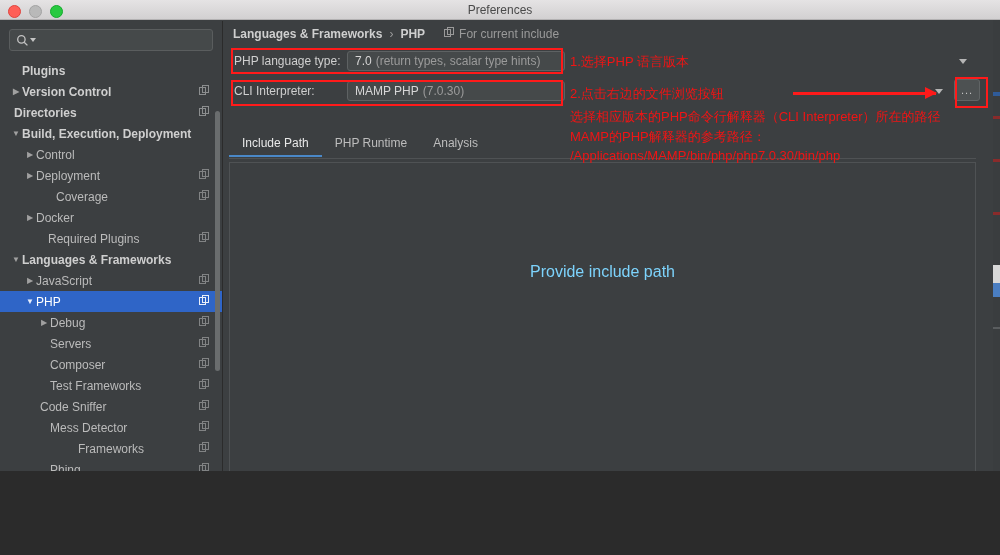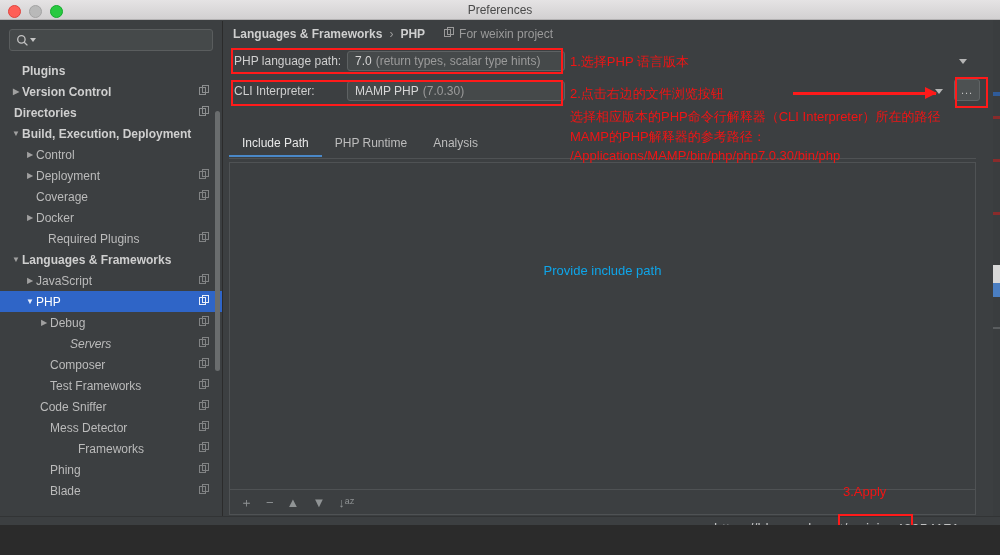--- a/index.html
+++ b/index.html
@@ -8,21 +8,21 @@
   }
   body {
     width: 1000px; height: 555px;
     overflow: hidden;
     font-family: "Liberation Sans", sans-serif;
     -webkit-font-smoothing: antialiased;
   }
   .window {
     position: absolute;
     left: 0; top: 0;
-    width: 1000px; height: 525px;
+    width: 1000px; height: 471px;
     background: #3c3f41;
     overflow: hidden;
   }
 
   
   .bleed {
     position: absolute;
     right: 0; top: 0;
     width: 7px; height: 555px;
     background: #313335;
@@ -184,21 +184,21 @@
   
   .panel {
     position: absolute; left: 5px; top: 141px;
     width: 747px; height: 328px;
     background: #3c3f41;
     border: 1px solid #4f5254;
     box-sizing: border-box;
   }
   .panel .empty {
     position: absolute; left: 0; right: 0; top: 100px;
-    text-align: center; font-size: 13px; color: #0ea5e9;
+    text-align: center; font-size: 16px; color: #7dd3fc;
   }
   .panel-toolbar {
     position: absolute; left: 5px; top: 469px;
     width: 747px; height: 25px;
     border: 1px solid #4f5254; border-top: none;
     box-sizing: border-box;
     display: flex; align-items: center; gap: 13px;
     padding-left: 10px;
     color: #9fa3a4;
   }
@@ -345,21 +345,21 @@
           <span class="label">Control</span>
         </div>
         <div class="tree-item" style="padding-left: 24px;">
           <span class="arrow">▶</span>
           <span class="label">Deployment</span>
           <span class="copy-icon"><svg width="11" height="11" viewBox="0 0 11 11">
               <rect x="0.5" y="2.5" width="6" height="7" fill="none" stroke="currentColor"></rect>
               <rect x="3.5" y="0.5" width="6" height="7" fill="none" stroke="currentColor"></rect>
             </svg></span>
         </div>
-        <div class="tree-item" style="padding-left: 24px;">
+        <div class="tree-item" style="padding-left: 24px; gap: 20px;">
           <span class="arrow">&nbsp;</span>
           <span class="label">Coverage</span>
           <span class="copy-icon"><svg width="11" height="11" viewBox="0 0 11 11">
               <rect x="0.5" y="2.5" width="6" height="7" fill="none" stroke="currentColor"></rect>
               <rect x="3.5" y="0.5" width="6" height="7" fill="none" stroke="currentColor"></rect>
             </svg></span>
         </div>
         <div class="tree-item" style="padding-left: 24px;">
           <span class="arrow">▶</span>
           <span class="label">Docker</span>
@@ -393,21 +393,21 @@
             </svg></span>
         </div>
         <div class="tree-item" style="padding-left: 38px;">
           <span class="arrow">▶</span>
           <span class="label">Debug</span>
           <span class="copy-icon"><svg width="11" height="11" viewBox="0 0 11 11">
               <rect x="0.5" y="2.5" width="6" height="7" fill="none" stroke="currentColor"></rect>
               <rect x="3.5" y="0.5" width="6" height="7" fill="none" stroke="currentColor"></rect>
             </svg></span>
         </div>
-        <div class="tree-item" style="padding-left: 58px; font-style: italic;">
+        <div class="tree-item" style="padding-left: 38px;">
           <span class="arrow">&nbsp;</span>
           <span class="label">Servers</span>
           <span class="copy-icon"><svg width="11" height="11" viewBox="0 0 11 11">
               <rect x="0.5" y="2.5" width="6" height="7" fill="none" stroke="currentColor"></rect>
               <rect x="3.5" y="0.5" width="6" height="7" fill="none" stroke="currentColor"></rect>
             </svg></span>
         </div>
         <div class="tree-item" style="padding-left: 38px;">
           <span class="arrow">&nbsp;</span>
           <span class="label">Composer</span>
@@ -474,26 +474,26 @@
       <span>Languages &amp; Frameworks</span>
       <span class="sep">›</span>
       <span>PHP</span>
       <span class="scope">
         <span>
           <svg width="11" height="11" viewBox="0 0 11 11">
             <rect x="0.5" y="2.5" width="6" height="7" fill="none" stroke="#9a9a9a"></rect>
             <rect x="3.5" y="0.5" width="6" height="7" fill="none" stroke="#9a9a9a"></rect>
           </svg>
         </span>
-        <span>For weixin project</span>
+        <span>For current include</span>
       </span>
     </div>
 
     <div class="row" style="top:28px;width:747px">
-      <div class="rlabel">PHP language path:</div>
+      <div class="rlabel">PHP language type:</div>
       <div class="combo" style="width:218px">
         <span>7.0</span>
         <span class="muted">(return types, scalar type hints)</span>
       </div>
     </div>
     <div class="combo-arrow" style="left:735px;top:38px"></div>
 
     <div class="row" style="top:58px;width:747px">
       <div class="rlabel">CLI Interpreter:</div>
       <div class="combo" style="width:218px">

